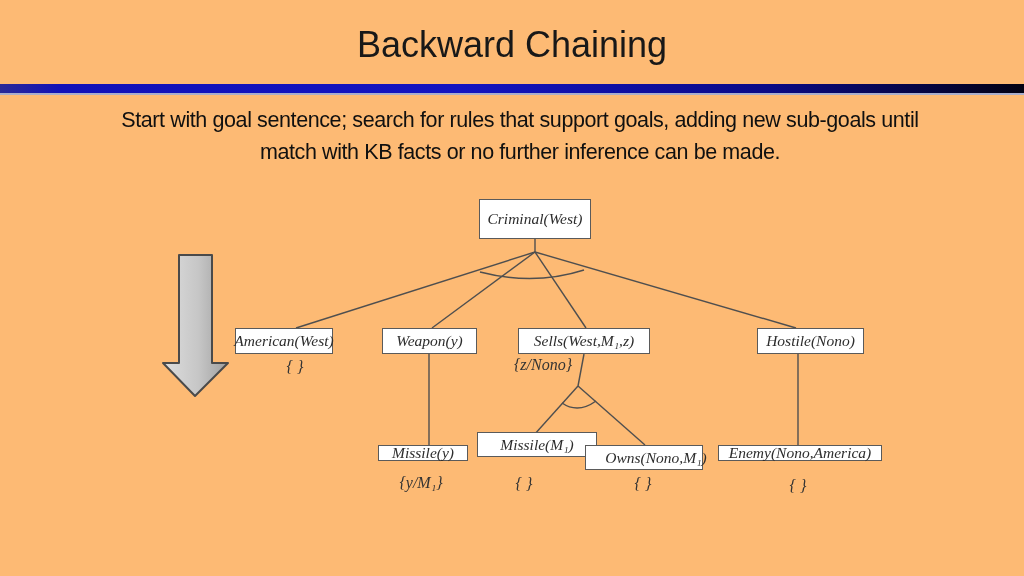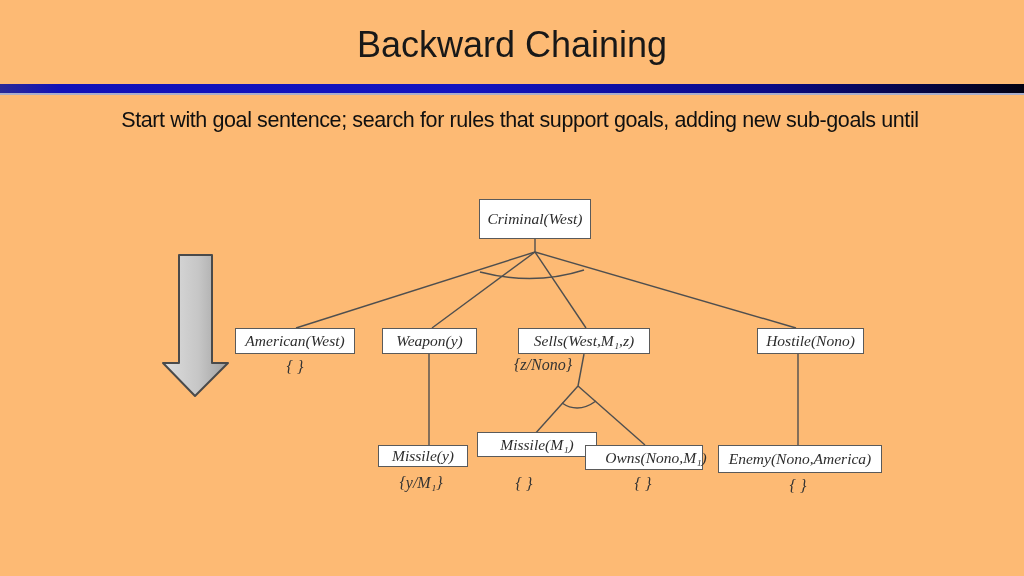--- a/index.html
+++ b/index.html
@@ -59,20 +59,21 @@
 <body>
 
 <div class="slide">
 
   <div class="title">Backward Chaining</div>
   <div class="divider"></div>
   <div class="divider-light"></div>
 
   <div class="subtitle">
     <div>Start with goal sentence; search for rules that support goals, adding new sub-goals until</div>
+    <div>match with KB facts or no further inference can be made.</div>
   </div>
 
   <svg class="connectors" width="1024" height="576" viewBox="0 0 1024 576">
     <defs>
       <linearGradient id="arrowgrad" x1="0" y1="0" x2="1" y2="0">
         <stop offset="0" stop-color="#dedede"></stop>
         <stop offset="0.55" stop-color="#c6c6c6"></stop>
         <stop offset="1" stop-color="#9e9e9e"></stop>
       </linearGradient>
     </defs>
@@ -88,29 +89,29 @@
       <path d="M578 386 L525 445"></path>
       <path d="M578 386 L645 445"></path>
       <path d="M562 403 Q578 414 596 401"></path>
       <path d="M798 354 L798 445"></path>
     </g>
     <polygon points="179,255 212,255 212,363 228,363 195,396 163,363 179,363" fill="url(#arrowgrad)" stroke="#4a4a4a" stroke-width="2" stroke-linejoin="round"></polygon>
   </svg>
 
   <div class="node" style="left:479px;top:199px;width:112px;height:40px;">Criminal(West)</div>
 
-  <div class="node" style="left:235px;top:328px;width:120px;height:26px;">American(West)</div>
+  <div class="node" style="left:235px;top:328px;width:98px;height:26px;">American(West)</div>
   <div class="node" style="left:518px;top:328px;width:132px;height:26px;">Sells(West,M₁,z)</div>
   <div class="node" style="left:382px;top:328px;width:95px;height:26px;">Weapon(y)</div>
   <div class="node" style="left:745px;top:328px;width:107px;height:26px;margin-left:12px;">Hostile(Nono)</div>
 
-  <div class="node" style="left:378px;top:445px;width:90px;height:22px;">Missile(y)</div>
+  <div class="node" style="left:378px;top:445px;width:90px;height:16px;">Missile(y)</div>
   <div class="node" style="left:477px;top:432px;width:120px;height:25px;">Missile(M₁)</div>
   <div class="node" style="left:585px;top:445px;width:118px;height:25px;padding-left:24px;">Owns(Nono,M₁)</div>
-  <div class="node" style="left:718px;top:445px;width:164px;height:28px;">Enemy(Nono,America)</div>
+  <div class="node" style="left:718px;top:445px;width:164px;height:16px;">Enemy(Nono,America)</div>
 
   <div class="subst" style="left:235px;top:358px;">{ }</div>
   <div class="subst" style="left:483px;top:356px;">{z/Nono}</div>
   <div class="subst" style="left:361px;top:474px;font-style:italic;">{y/M₁}</div>
   <div class="subst" style="left:464px;top:475px;">{ }</div>
   <div class="subst" style="left:583px;top:475px;">{ }</div>
   <div class="subst" style="left:738px;top:477px;">{ }</div>
 
 </div>
 

